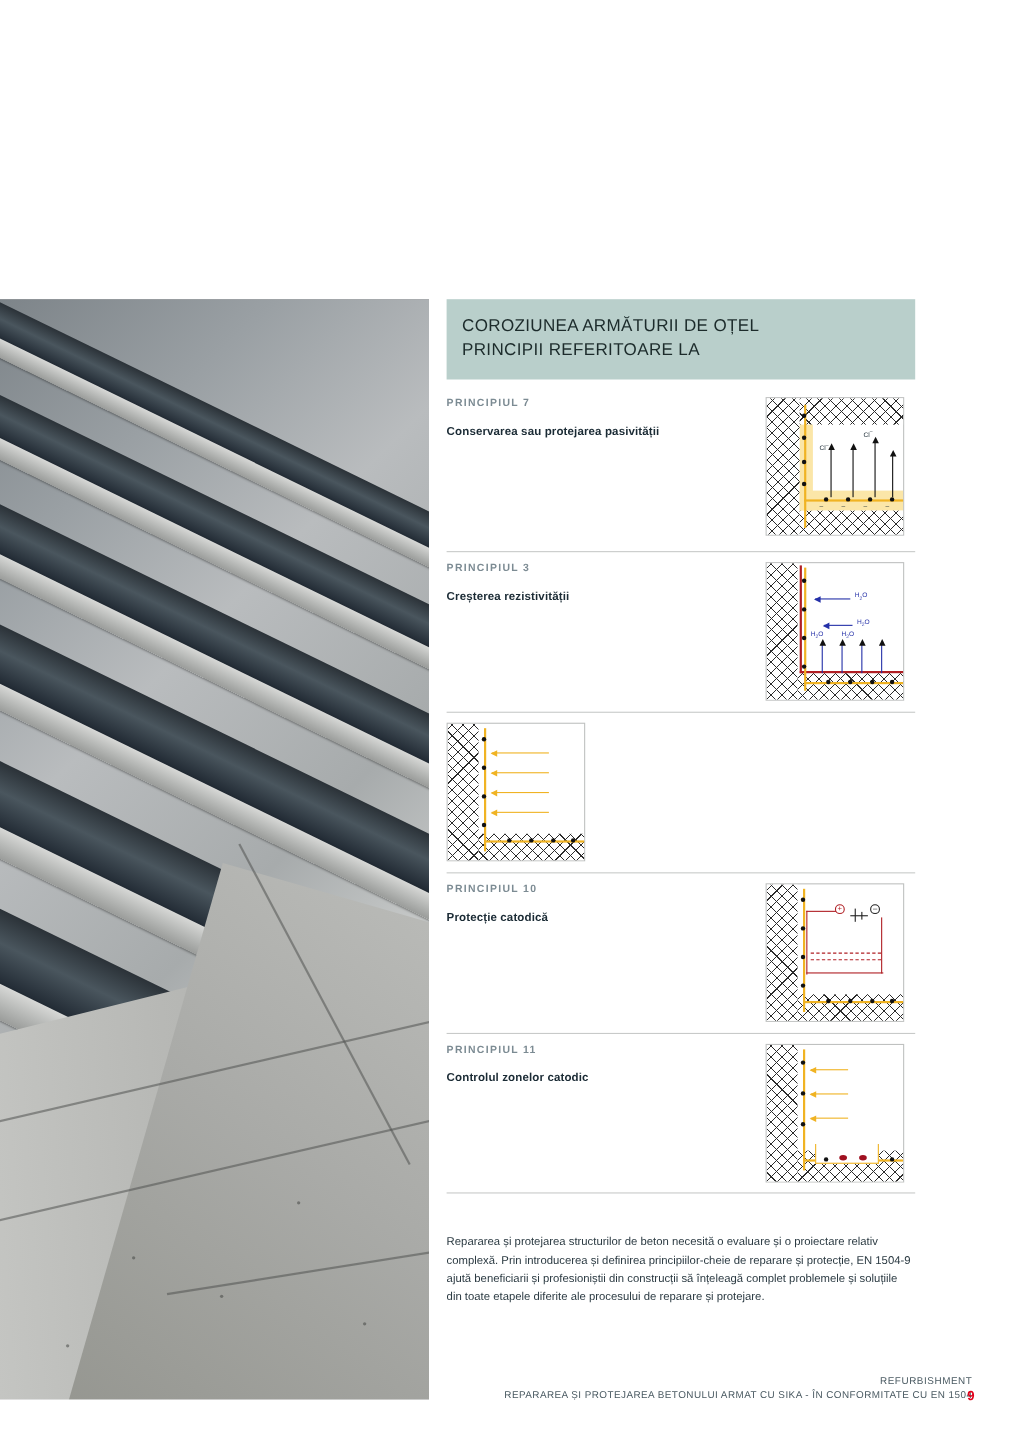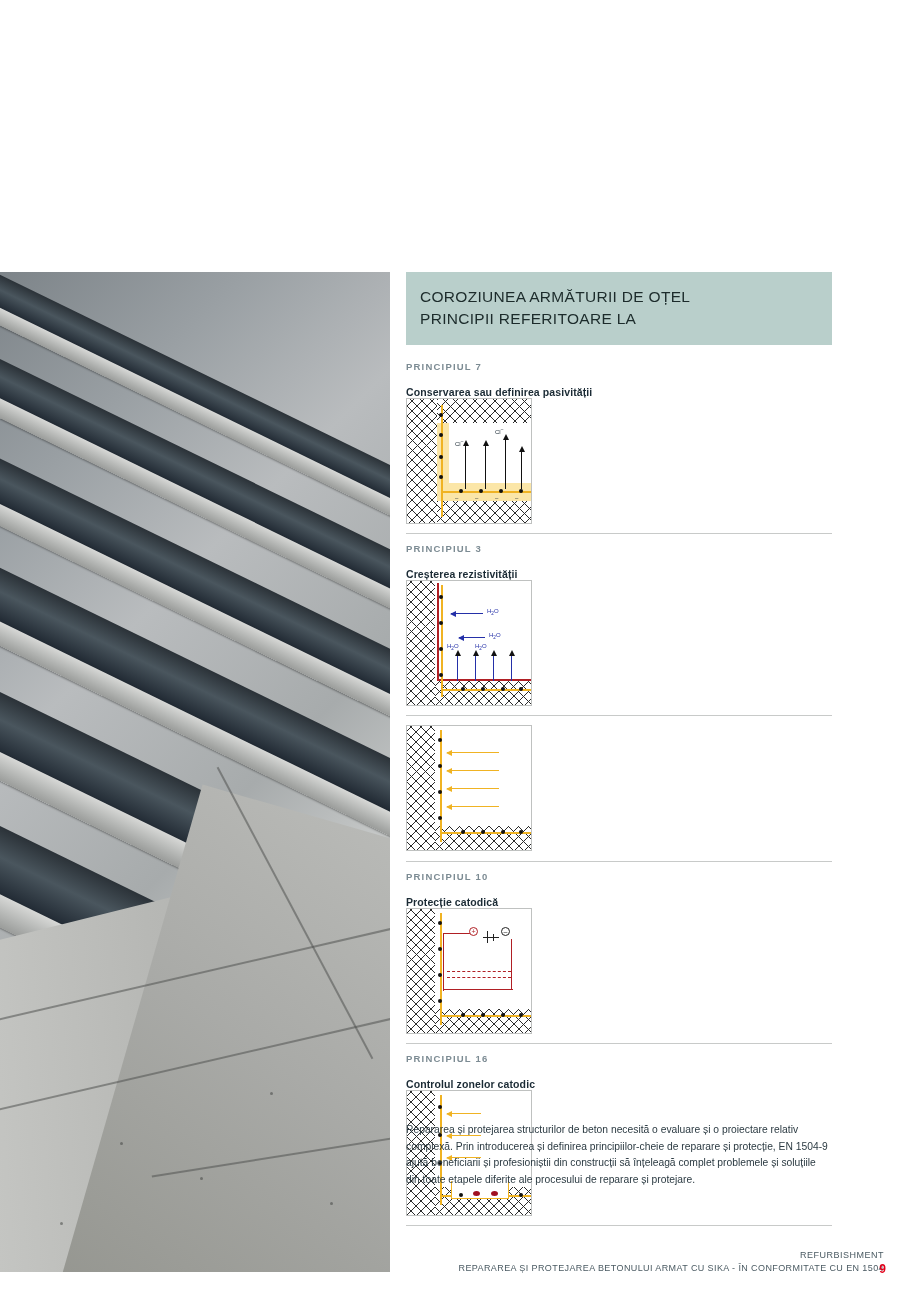--- a/index.html
+++ b/index.html
@@ -72,21 +72,20 @@
     font-weight: 400;
   }
 
   .rows { margin-top: 10px; }
   .row {
     display: flex;
     border-top: 1px solid #c8cac9;
     padding-top: 9px;
     padding-bottom: 9px;
     min-height: 146px;
-    flex-direction: column;
   }
   .row:first-child { border-top: none; padding-top: 6px; }
   .row .txt { width: 290px; padding-right: 10px; }
   .row .kicker {
     font-size: 9.5px;
     letter-spacing: 1.2px;
     color: #7c8b93;
     font-weight: 700;
     margin-bottom: 14px;
   }
@@ -220,21 +219,21 @@
   <div class="hdr">
     <div>COROZIUNEA ARMĂTURII DE OȚEL</div>
     <div>PRINCIPII REFERITOARE LA</div>
   </div>
 
   <div class="rows">
 
     <div class="row">
       <div class="txt">
         <div class="kicker">PRINCIPIUL  7</div>
-        <div class="ttl">Conservarea sau definirea pasivității</div>
+        <div class="ttl">Conservarea sau protejarea pasivității</div>
       </div>
       <div class="fig">
         <div class="hatch" style="left:0;top:0;width:30px;height:126px;"></div>
         <div class="hatch" style="left:30px;top:0;width:96px;height:24px;"></div>
         <div class="hatch" style="left:30px;top:102px;width:96px;height:24px;"></div>
         <div class="yellowFill" style="left:30px;top:24px;width:12px;height:78px;"></div>
         <div class="yellowFill" style="left:30px;top:84px;width:96px;height:18px;"></div>
         <div class="rebarV" style="left:34px;top:6px;width:2.4px;height:112px;"></div>
         <div class="rebarH" style="left:34px;top:92px;width:92px;height:2.4px;"></div>
         <div class="dot" style="left:32px;top:14px;"></div>
@@ -339,21 +338,21 @@
         <div style="position:absolute;left:76px;top:28px;width:16px;height:0;border-top:1.4px solid #222;"></div>
         <div style="position:absolute;left:80px;top:22px;width:0;height:12px;border-left:1.4px solid #222;"></div>
         <div style="position:absolute;left:86px;top:25px;width:0;height:7px;border-left:1.4px solid #222;"></div>
         <div class="dashed" style="left:40px;top:62px;width:64px;"></div>
         <div class="dashed" style="left:40px;top:68px;width:64px;"></div>
       </div>
     </div>
 
     <div class="row rowlast">
       <div class="txt">
-        <div class="kicker">PRINCIPIUL  16</div>
+        <div class="kicker">PRINCIPIUL  11</div>
         <div class="ttl">Controlul zonelor catodic</div>
       </div>
       <div class="fig">
         <div class="hatch" style="left:0;top:0;width:28px;height:126px;"></div>
         <div class="hatch" style="left:28px;top:96px;width:98px;height:30px;"></div>
         <div class="rebarV" style="left:33px;top:4px;width:2.4px;height:110px;"></div>
         <div class="rebarH" style="left:33px;top:104px;width:93px;height:2.4px;"></div>
         <div style="position:absolute;left:44px;top:90px;width:58px;height:18px;border:1.6px solid #f0b323;border-top:none;background:#fff;"></div>
         <div class="dot" style="left:31px;top:14px;"></div>
         <div class="dot" style="left:31px;top:42px;"></div>

